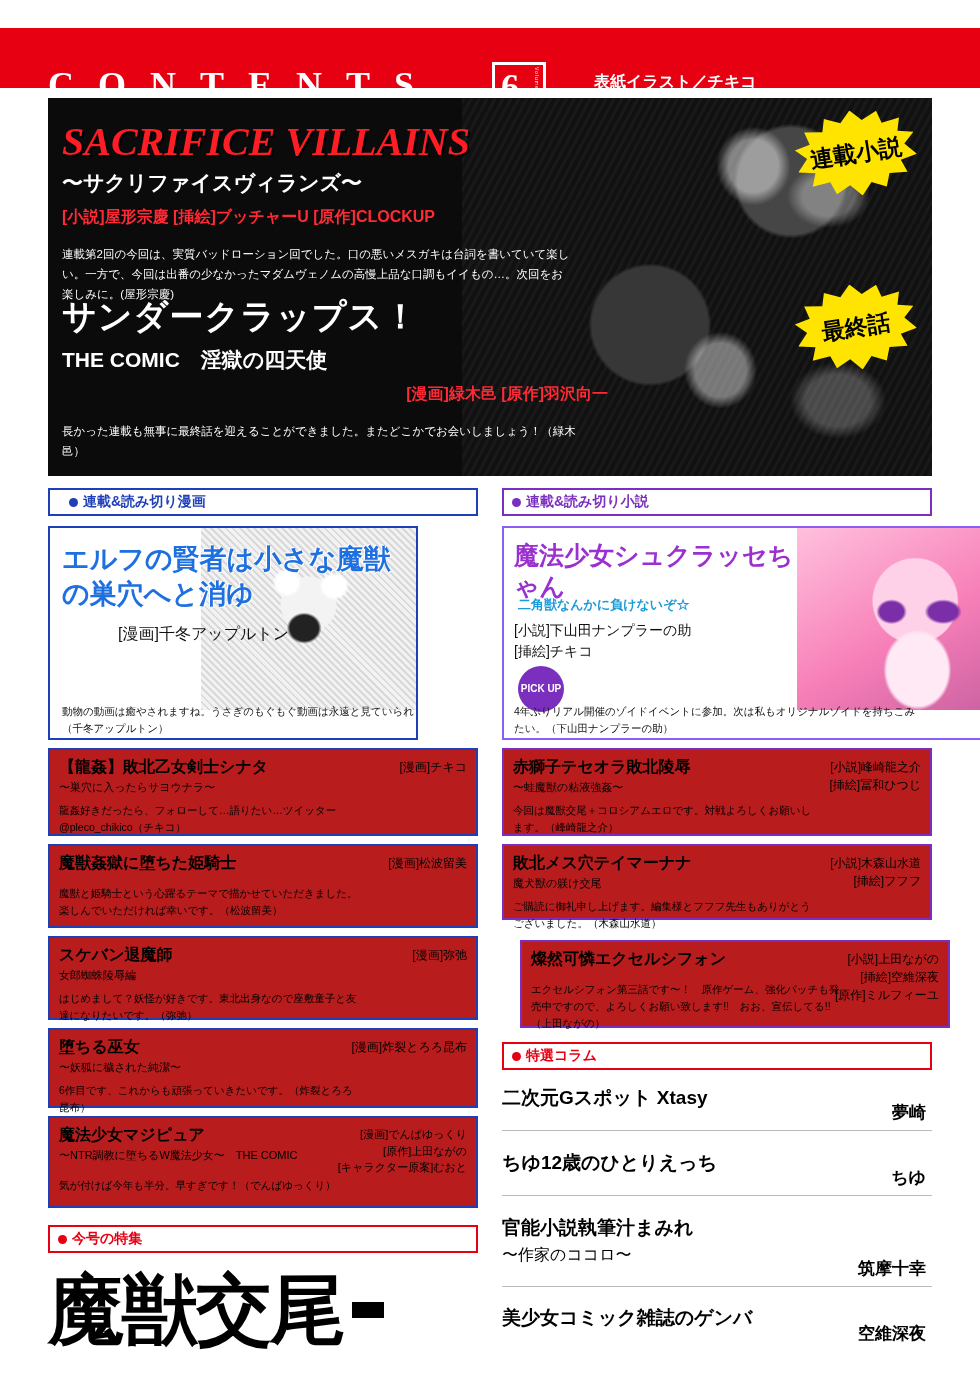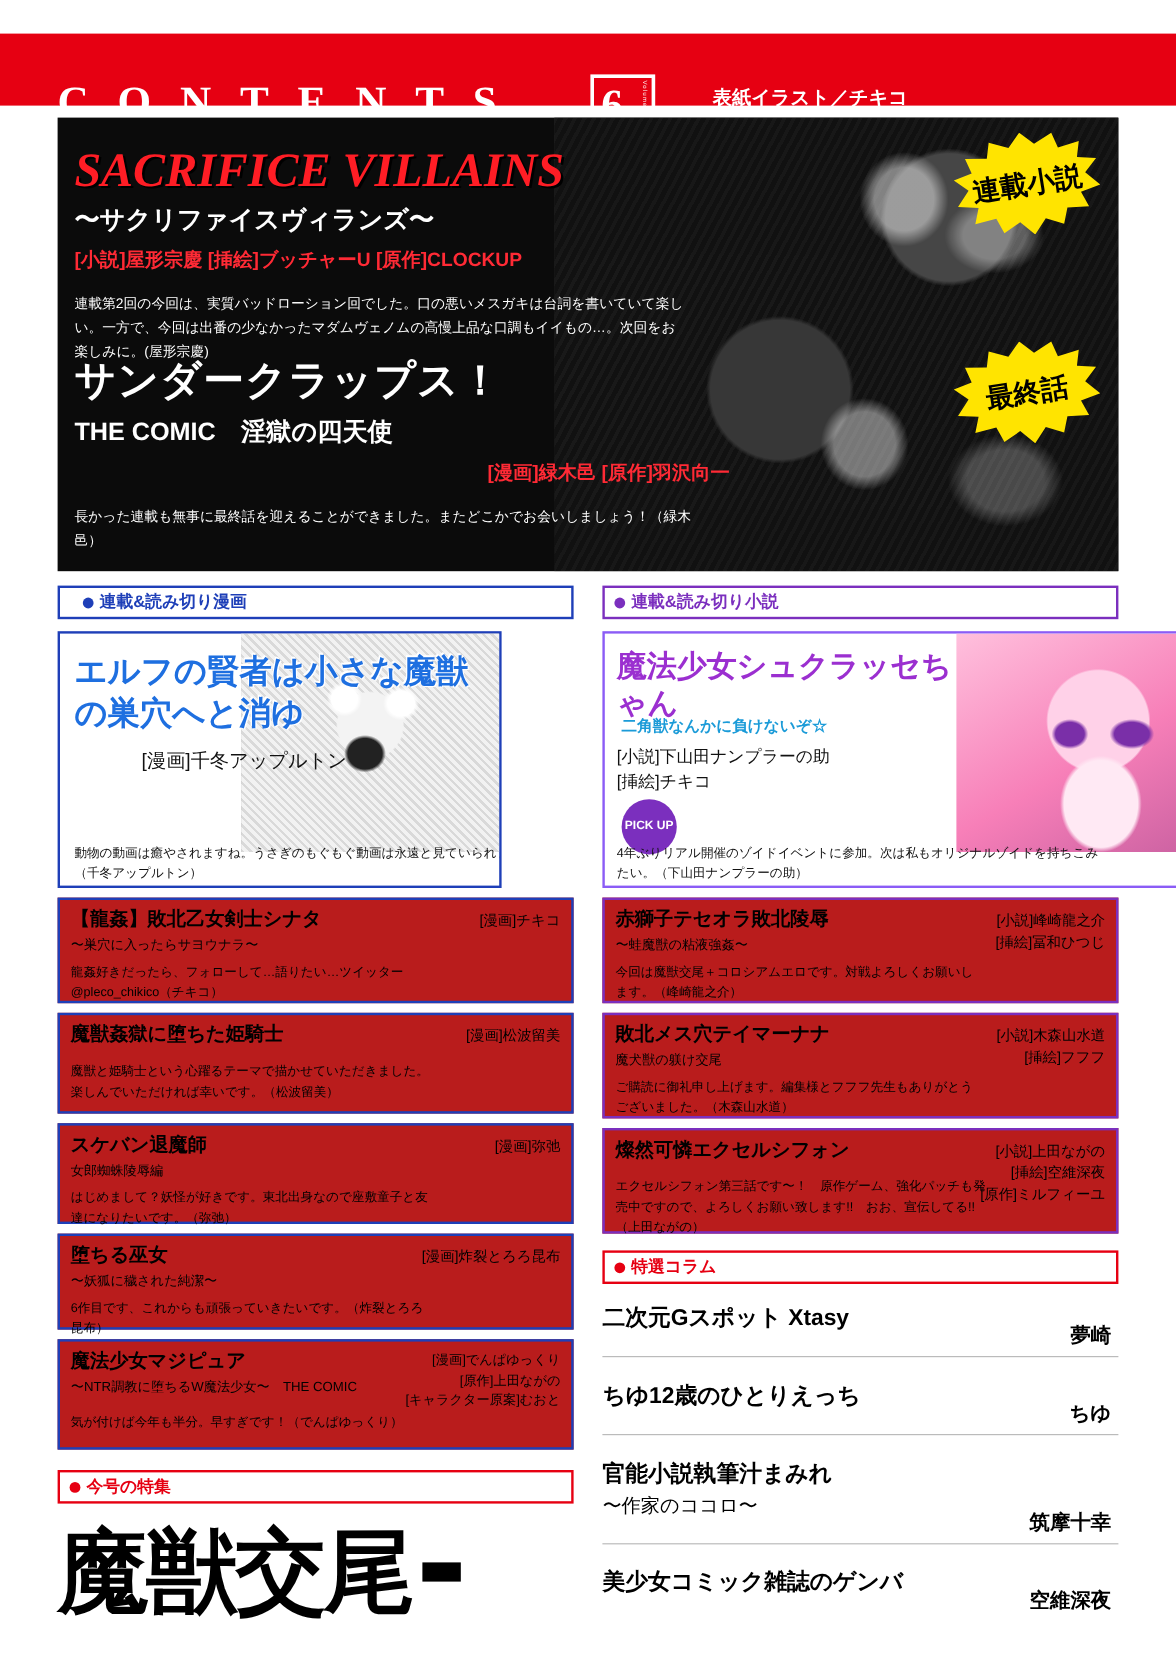--- a/index.html
+++ b/index.html
@@ -304,28 +304,28 @@
   </div>
 
   <div class="col-right">
     <div class="entry" style="left:502px;top:748px;width:430px;height:88px;">
       <div class="e-title">赤獅子テセオラ敗北陵辱</div>
       <div class="e-sub">〜蛙魔獣の粘液強姦〜</div>
       <div class="e-note">今回は魔獣交尾＋コロシアムエロです。対戦よろしくお願いします。（峰崎龍之介）</div>
       <div class="e-credit" style="white-space:pre-line">[小説]峰崎龍之介
 [挿絵]冨和ひつじ</div>
     </div>
-    <div class="entry" style="left:502px;top:844px;width:430px;height:88px;">
+    <div class="entry" style="left:502px;top:844px;width:430px;height:76px;">
       <div class="e-title">敗北メス穴テイマーナナ</div>
       <div class="e-sub">魔犬獣の躾け交尾</div>
       <div class="e-note">ご購読に御礼申し上げます。編集様とフフフ先生もありがとうございました。（木森山水道）</div>
       <div class="e-credit" style="white-space:pre-line">[小説]木森山水道
 [挿絵]フフフ</div>
     </div>
-    <div class="entry" style="left:502px;top:940px;width:430px;height:88px;">
+    <div class="entry" style="left:520px;top:940px;width:430px;height:88px;">
       <div class="e-title">燦然可憐エクセルシフォン</div>
       <div class="e-sub"></div>
       <div class="e-note" style="margin-top:12px;width:310px">エクセルシフォン第三話です〜！　原作ゲーム、強化パッチも発売中ですので、よろしくお願い致します!!　おお、宣伝してる!!（上田ながの）</div>
       <div class="e-credit" style="white-space:pre-line">[小説]上田ながの
 [挿絵]空維深夜
 [原作]ミルフィーユ</div>
     </div>
   </div>
 
   <div class="col-entry" style="top:1085px;height:46px;">

